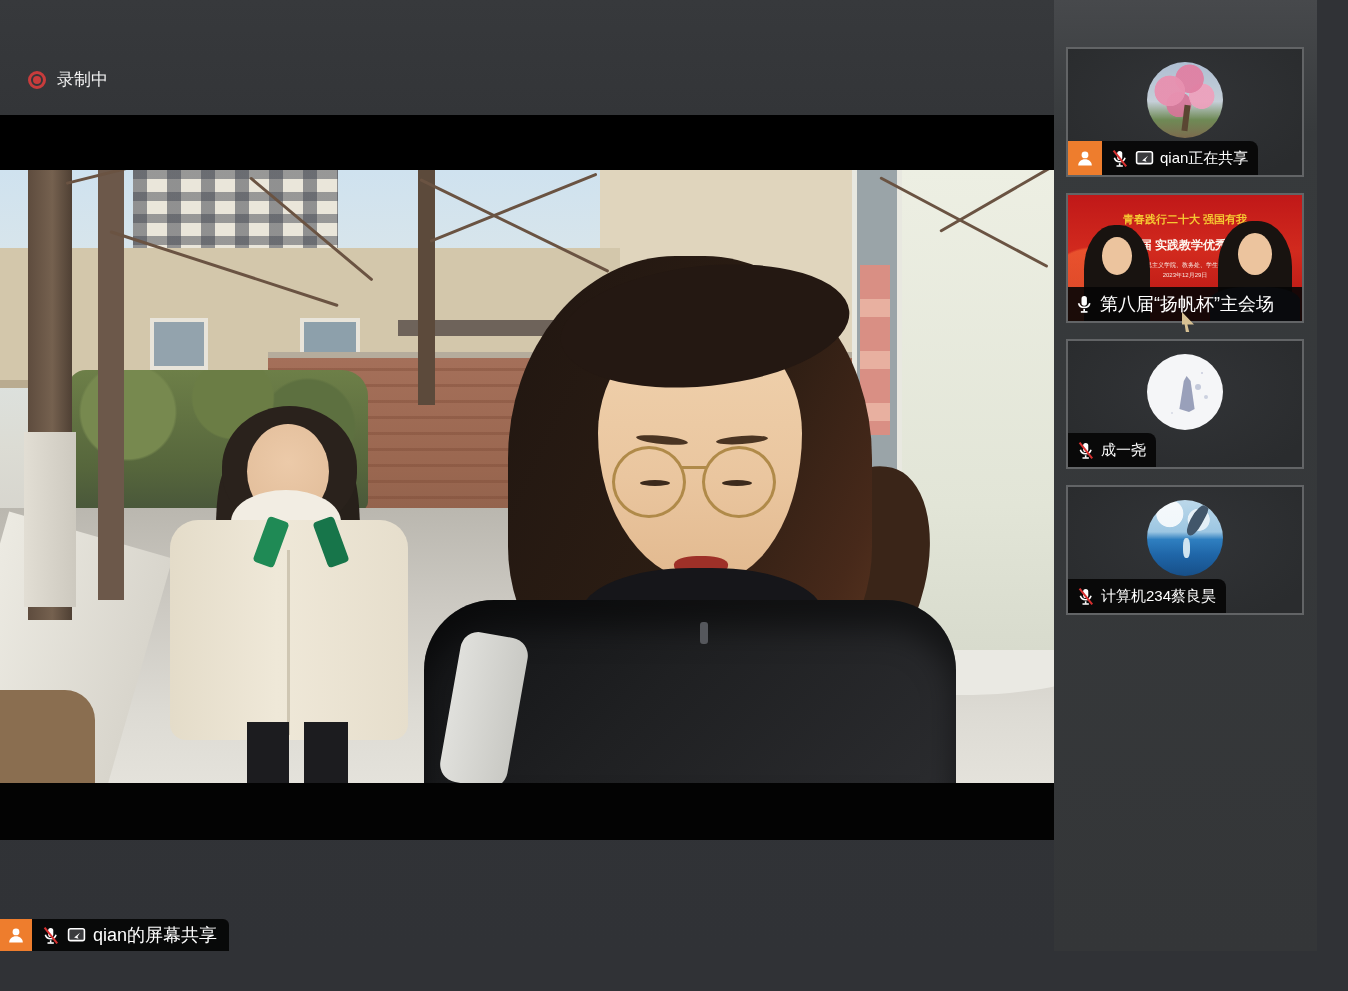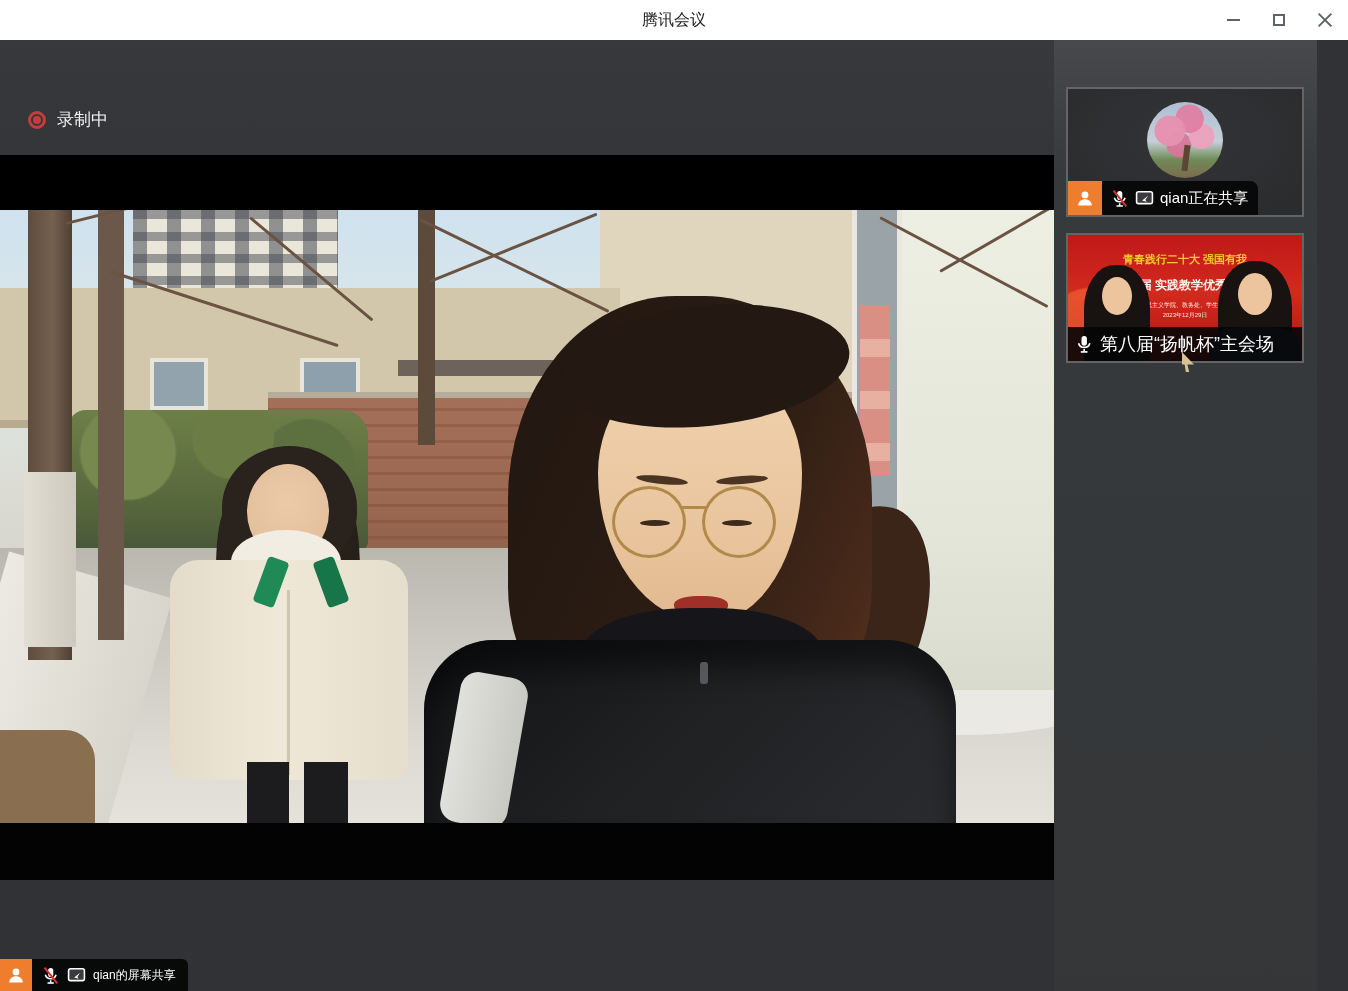--- a/index.html
+++ b/index.html
@@ -110,21 +110,21 @@
     box-shadow:inset 0 28px 30px rgba(0,0,0,.5); }
   .rw-strap { left:450px; top:464px; width:68px; height:152px; border-radius:18px; background:linear-gradient(90deg,#e0e0dc,#c9c9c4); transform:rotate(10deg); }
   .rw-zipper { left:700px; top:452px; width:8px; height:22px; border-radius:3px; background:#55575c; }
 
   
   .share-pill { position:absolute; left:0; bottom:0; display:flex; align-items:stretch; height:32px; z-index:40; }
   .status-square { width:32px; display:flex; align-items:center; justify-content:center; flex:0 0 32px; }
   .status-square.presenter { background:#ee7d2d; }
   .status-square.user { background:#2b7de9; }
   .pill-body { display:flex; align-items:center; gap:7px; background:rgba(5,5,5,.92); padding:0 12px 0 9px; border-top-right-radius:6px; }
-  .pill-body span { color:#fff; font-size:12px; white-space:nowrap; }
+  .pill-body span { color:#fff; font-size:18px; white-space:nowrap; }
 
   
   .sidebar { position:relative; width:263px; height:951px; background:linear-gradient(180deg,#47494c 0%,#373a3c 14%,#343638 100%); }
   .tiles { position:absolute; left:12px; top:47px; width:238px; display:flex; flex-direction:column; gap:16px; }
   .tile { position:relative; width:238px; height:130px; border:2px solid #626466; background:radial-gradient(ellipse at 50% 40%, #323437 0%, #2a2c2e 85%); overflow:hidden; cursor:pointer; }
   .avatar { position:absolute; left:50%; top:13px; transform:translateX(-50%); width:76px; height:76px; border-radius:50%; overflow:hidden; }
 
   .av-flowers { background:
       radial-gradient(circle at 30% 38%, rgba(231,145,176,.96) 0 21%, transparent 22%),
       radial-gradient(circle at 56% 22%, rgba(224,128,163,.95) 0 19%, transparent 20%),
@@ -216,34 +216,20 @@
     </g>
     <g id="ic-person">
       <circle cx="12" cy="8.3" r="4.1" fill="#fff"></circle>
       <path d="M3.8 21c0-4.6 3.7-7.6 8.2-7.6s8.2 3 8.2 7.6z" fill="#fff"></path>
     </g>
   </defs>
 </svg>
 
 <div class="window">
 
-  <div class="titlebar">
-    <div class="title">腾讯会议</div>
-    <div class="win-controls">
-      <div class="win-btn">
-          <i class="glyph-min"></i>
-        </div>
-      <div class="win-btn">
-          <i class="glyph-max"></i>
-        </div>
-      <div class="win-btn">
-          <i class="glyph-close"></i>
-        </div>
-    </div>
-  </div>
 
   <div class="content">
 
     <div class="main">
 
       <div class="recording">
         <div class="rec-dot">
             <i></i>
           </div>
         <span>录制中</span>
@@ -387,20 +373,48 @@
 
         <svg class="mic mic-on micsvg" width="20" height="20" viewBox="0 0 24 24">
                   <use href="#ic-mic-on"></use>
                 </svg>
 
         <span>第八届“扬帆杯”主会场</span>
       </div>
     </div>
   </div>
 
-
-
+  <div class="tile">
+    <div class="avatar av-figure"></div>
+
+    <div class="tile-label">
+
+      <div class="label-body">
+        <svg class="mic mic-muted micsvg" width="19" height="19" viewBox="0 0 24 24">
+                  <use href="#ic-mic-muted"></use>
+                </svg>
+
+        <span>成一尧</span>
+      </div>
+    </div>
+  </div>
+
+
+  <div class="tile">
+    <div class="avatar av-dolphin"></div>
+
+    <div class="tile-label">
+
+      <div class="label-body">
+        <svg class="mic mic-muted micsvg" width="19" height="19" viewBox="0 0 24 24">
+                  <use href="#ic-mic-muted"></use>
+                </svg>
+
+        <span>计算机234蔡良昊</span>
+      </div>
+    </div>
+  </div>
 
 </div>
       <div class="cursor"></div>
     </div>
   </div>
 </div>
 
 </body></html>

